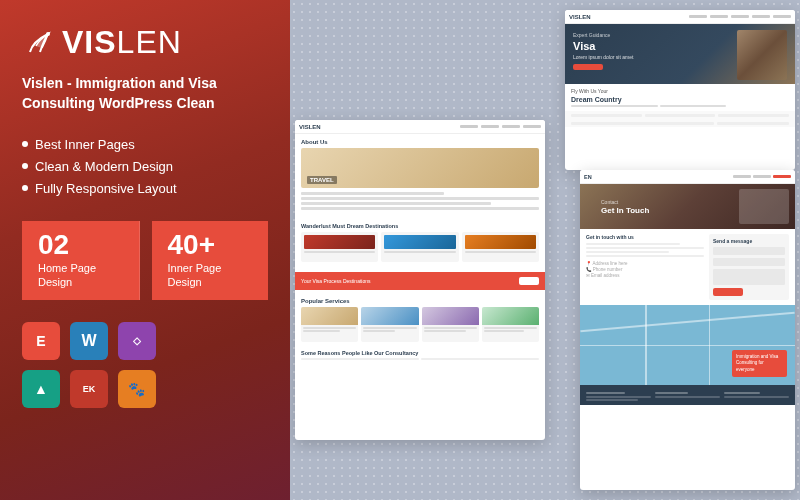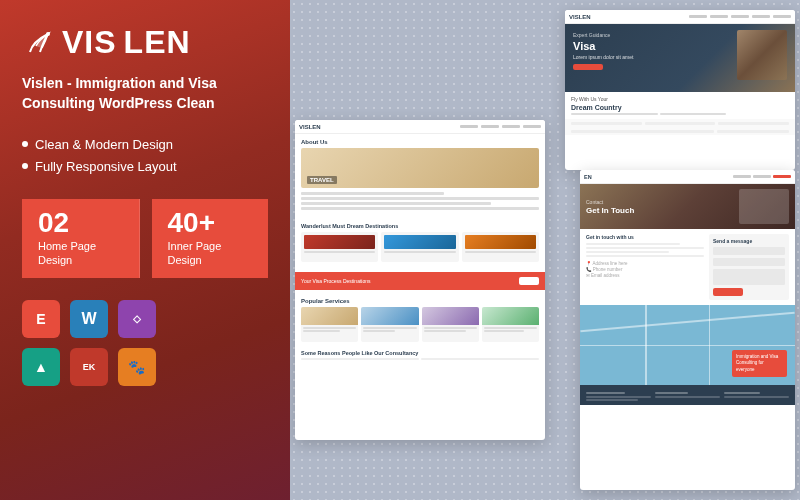--- a/index.html
+++ b/index.html
@@ -45,22 +45,21 @@
       font-weight: 900;
       color: #fff;
       letter-spacing: 1px;
       line-height: 1;
     }
     .logo-text .vis {
       color: #fff;
     }
     .logo-text .len {
       color: #fff;
-      font-weight: 700;
-      margin-left: 7px;
+      font-weight: 400;
     }
 
     
     .theme-title {
       color: #fff;
       font-size: 14px;
       font-weight: 700;
       line-height: 1.4;
       margin-bottom: 20px;
     }
@@ -231,21 +230,21 @@
       margin-left: auto;
     }
     .mock-nav-link {
       width: 18px;
       height: 3px;
       background: #ccc;
       border-radius: 1px;
     }
     .mock-hero {
       background: linear-gradient(135deg, #2c3e50 0%, #34495e 60%, #8b7355 100%);
-      height: 68px;
+      height: 60px;
       padding: 8px;
       position: relative;
     }
     .mock-hero-text1 {
       font-size: 5px;
       color: rgba(255,255,255,0.7);
       margin-bottom: 2px;
     }
     .mock-hero-text2 {
       font-size: 11px;
@@ -397,20 +396,21 @@
     .mock-contact-hero {
       background: linear-gradient(135deg, #8b7355 0%, #5d4037 50%, #3e2723 100%);
       height: 45px;
       padding: 6px;
       display: flex;
       align-items: center;
       gap: 6px;
     }
     .mock-contact-hero-text {
       flex: 1;
+      margin-left: 15px;
     }
     .mock-contact-hero-img {
       width: 50px;
       height: 35px;
       background: rgba(255,255,255,0.2);
       border-radius: 2px;
     }
     .mock-two-col {
       display: flex;
       gap: 0;
@@ -488,20 +488,23 @@
       </svg>
       <div class="logo-text">
         <span class="vis">VIS</span><span class="len">LEN</span>
       </div>
     </div>
 
     <div class="theme-title">Vislen - Immigration and Visa Consulting WordPress Clean</div>
 
     <ul class="features-list">
       <li>
+          <span>Best Inner Pages</span>
+        </li>
+      <li>
           <span>Clean &amp; Modern Design</span>
         </li>
       <li>
           <span>Fully Responsive Layout</span>
         </li>
     </ul>
 
     <div class="stats-row">
       <div class="stat-box">
         <div class="stat-number">02</div>

